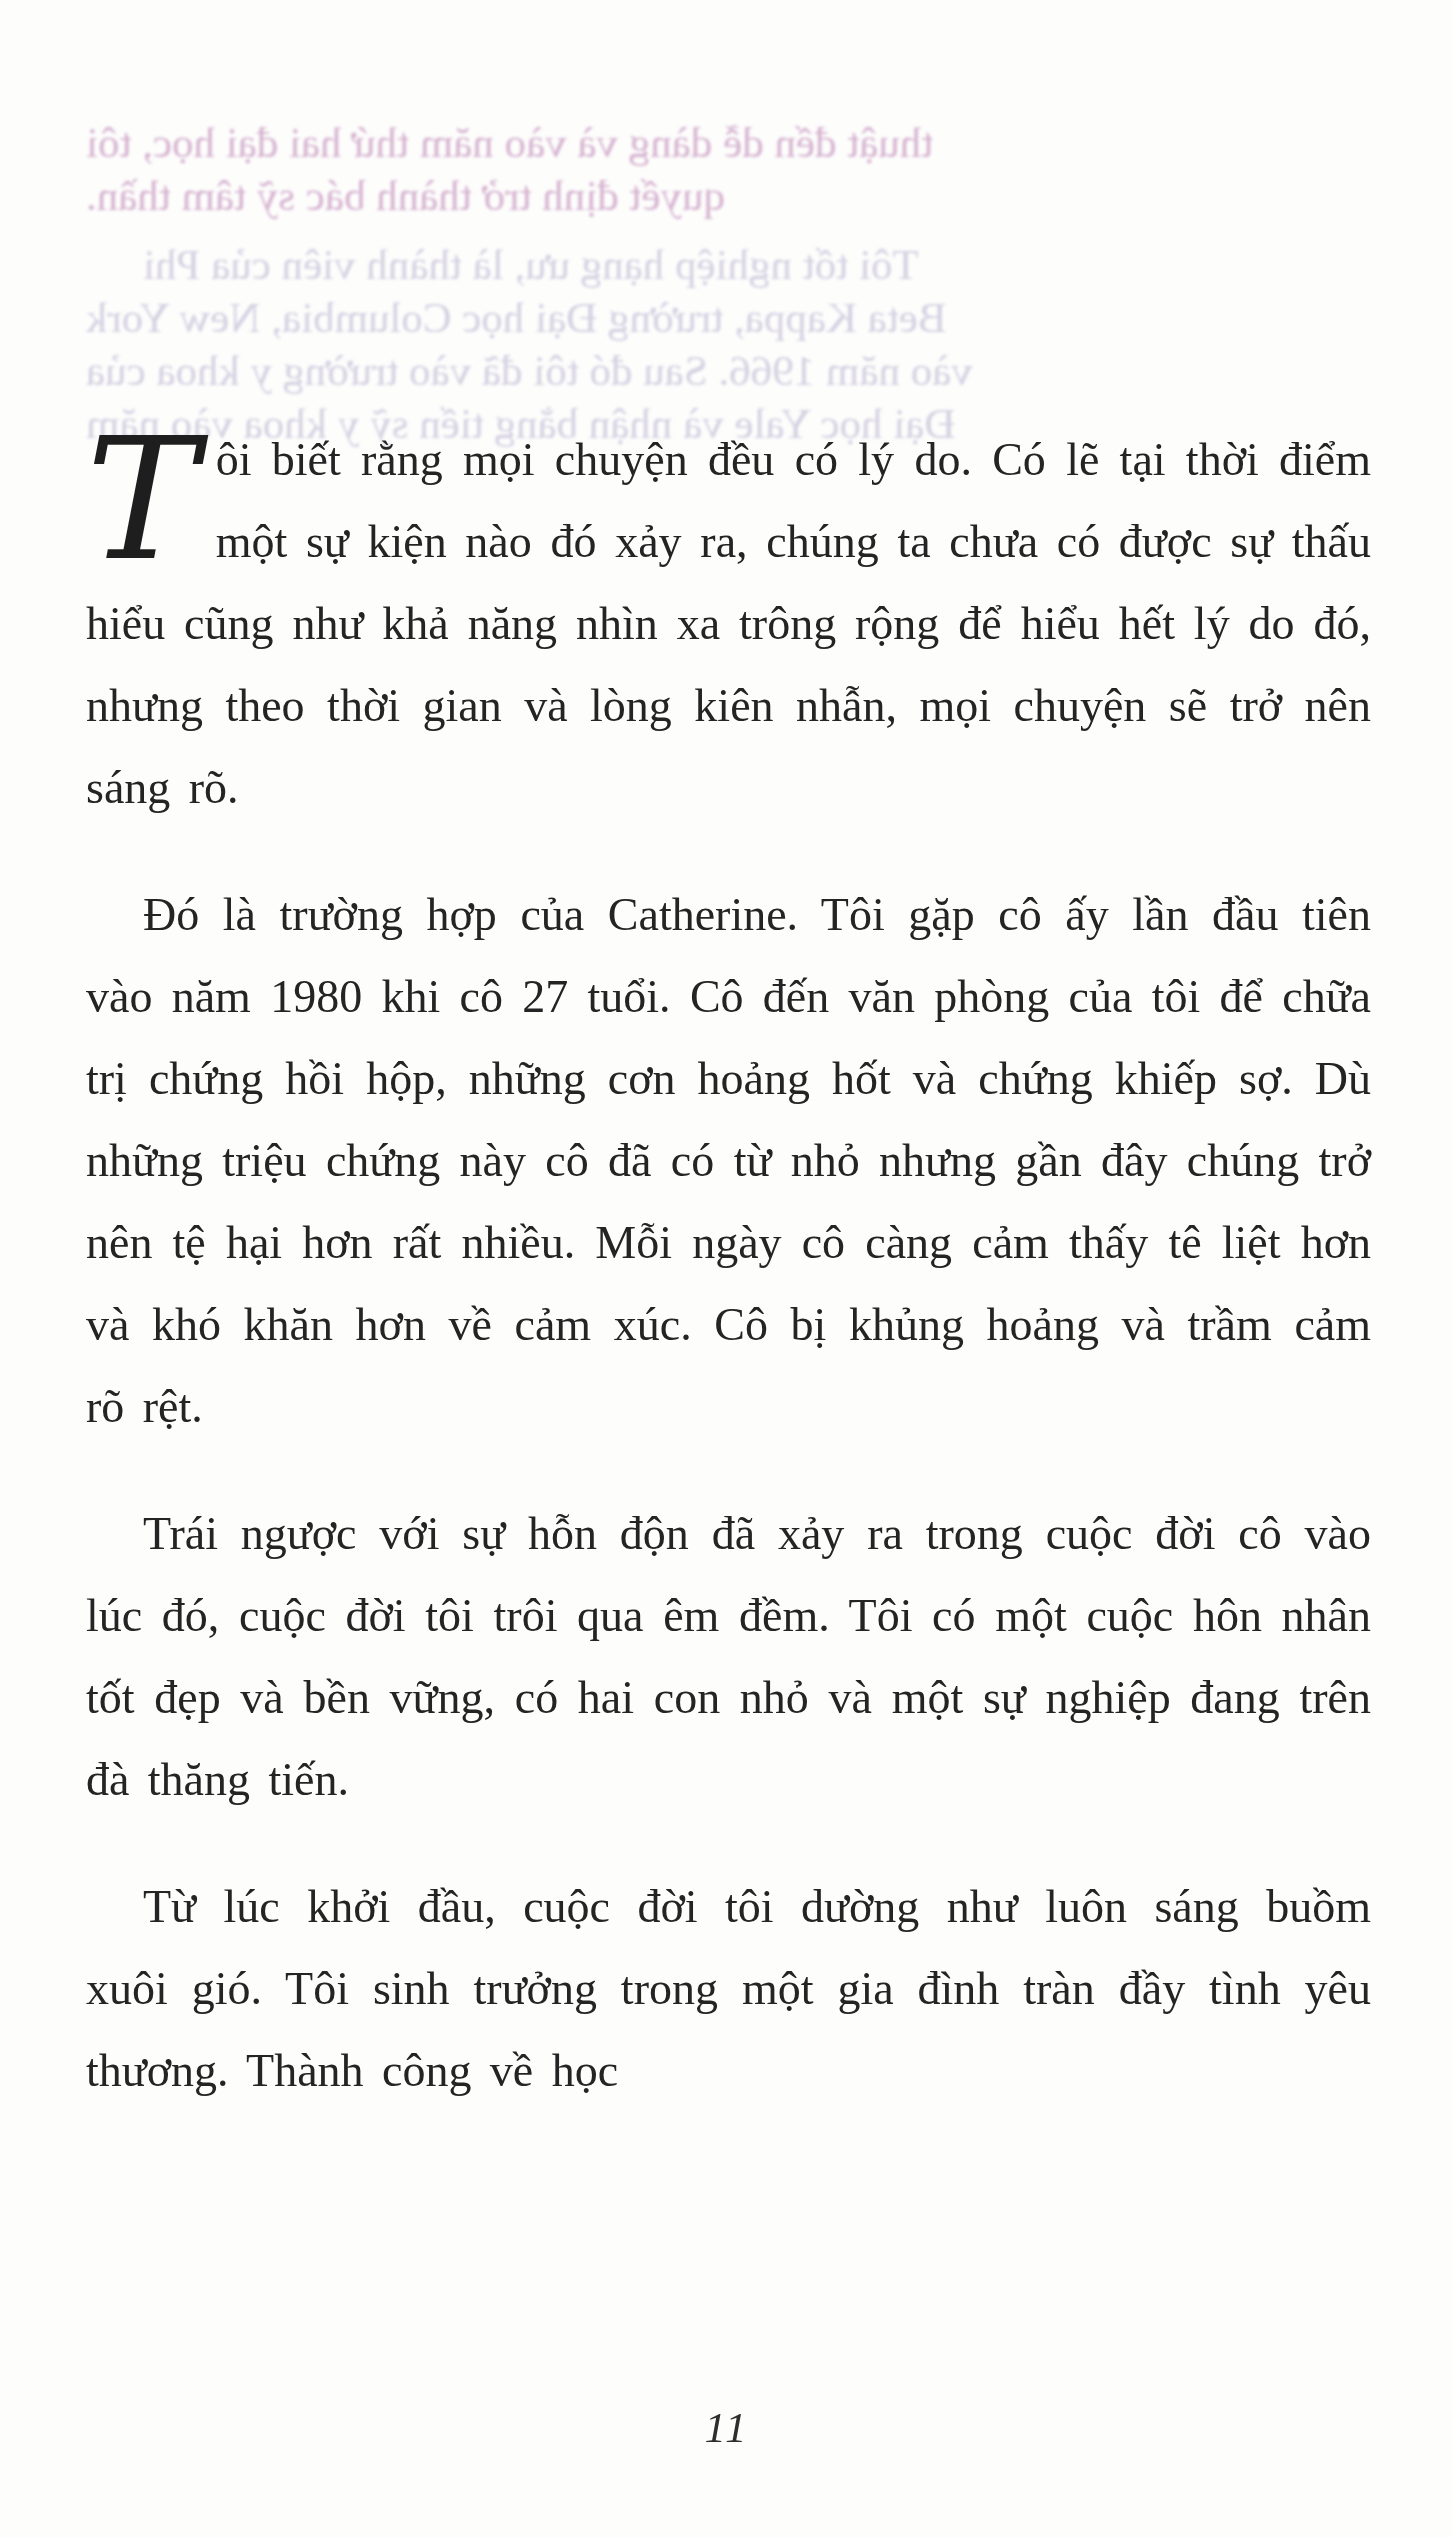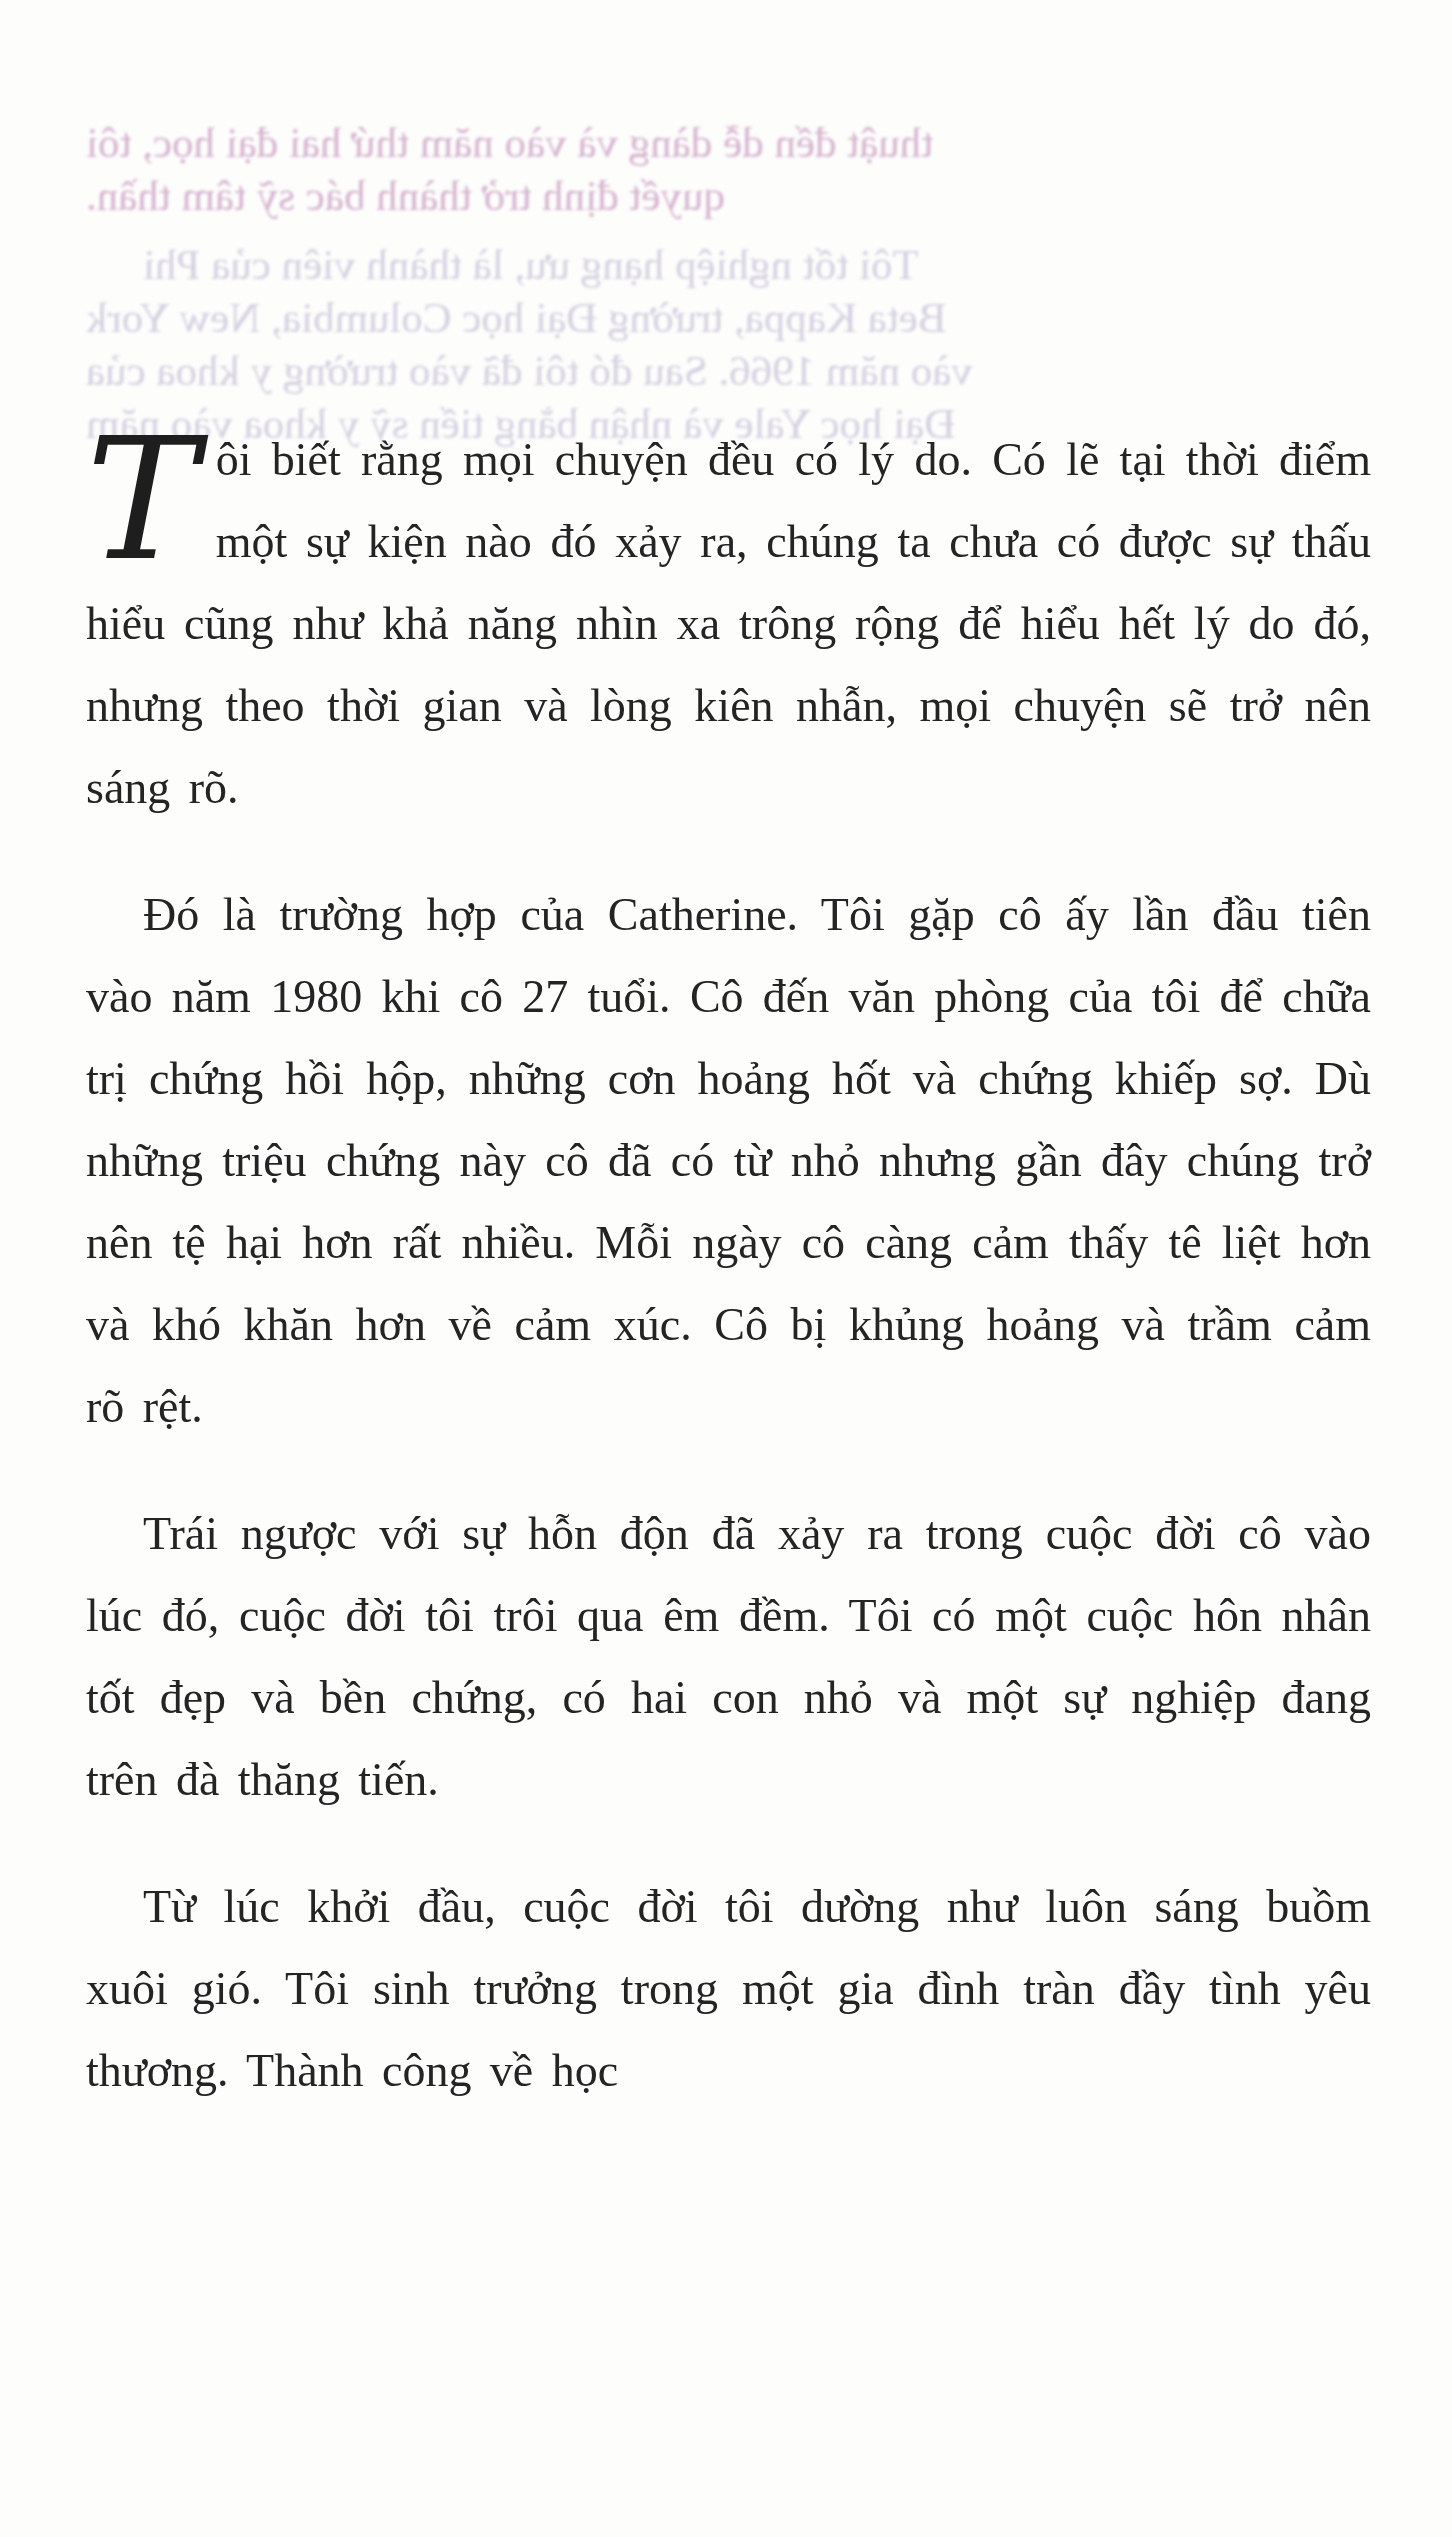--- a/index.html
+++ b/index.html
@@ -90,19 +90,20 @@
     <span class="bleed-line bindent">Tôi tốt nghiệp hạng ưu, là thành viên của Phi</span>
     <span class="bleed-line">Beta Kappa, trường Đại học Columbia, New York</span>
     <span class="bleed-line">vào năm 1966. Sau đó tôi đã vào trường y khoa của</span>
     <span class="bleed-line">Đại học Yale và nhận bằng tiến sỹ y khoa vào năm</span>
   </div>
 
   <main class="content">
     <p class="para opening"><span class="dropcap">T</span><span>ôi biết rằng mọi chuyện đều có lý do. Có lẽ tại thời điểm một sự kiện nào đó xảy ra, chúng ta chưa có được sự thấu hiểu cũng như khả năng nhìn xa trông rộng để hiểu hết lý do đó, nhưng theo thời gian và lòng kiên nhẫn, mọi chuyện sẽ trở nên sáng rõ.</span></p>
 
     <p class="para indent">Đó là trường hợp của Catherine. Tôi gặp cô ấy lần đầu tiên vào năm 1980 khi cô 27 tuổi. Cô đến văn phòng của tôi để chữa trị chứng hồi hộp, những cơn hoảng hốt và chứng khiếp sợ. Dù những triệu chứng này cô đã có từ nhỏ nhưng gần đây chúng trở nên tệ hại hơn rất nhiều. Mỗi ngày cô càng cảm thấy tê liệt hơn và khó khăn hơn về cảm xúc. Cô bị khủng hoảng và trầm cảm rõ rệt.</p>
-    <p class="para indent">Trái ngược với sự hỗn độn đã xảy ra trong cuộc đời cô vào lúc đó, cuộc đời tôi trôi qua êm đềm. Tôi có một cuộc hôn nhân tốt đẹp và bền chứng, có hai con nhỏ và một sự nghiệp đang trên đà thăng tiến.</p>
+    <p class="para indent">Trái ngược với sự hỗn độn đã xảy ra trong cuộc đời cô vào lúc đó, cuộc đời tôi trôi qua êm đềm. Tôi có một cuộc hôn nhân tốt đẹp và bền vững, có hai con nhỏ và một sự nghiệp đang trên đà thăng tiến.</p>
     <p class="para indent">Từ lúc khởi đầu, cuộc đời tôi dường như luôn sáng buồm xuôi gió. Tôi sinh trưởng trong một gia đình tràn đầy tình yêu thương. Thành công về học</p>
   </main>
 
+  <div class="page-number">11</div>
 
 </div>
 
 
 </body></html>

